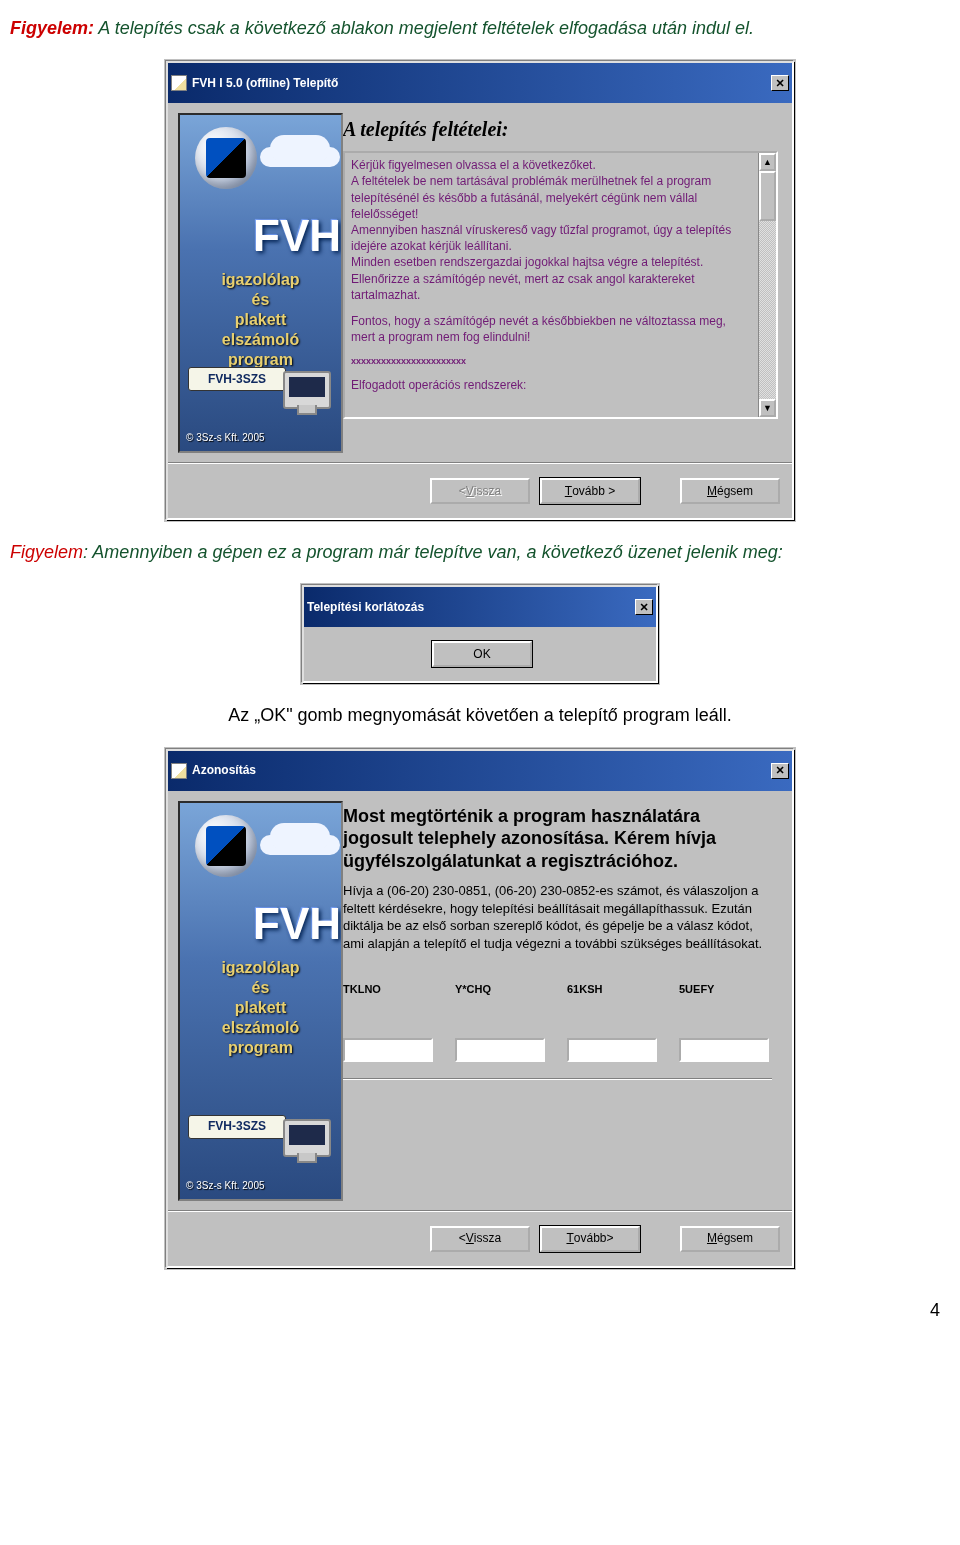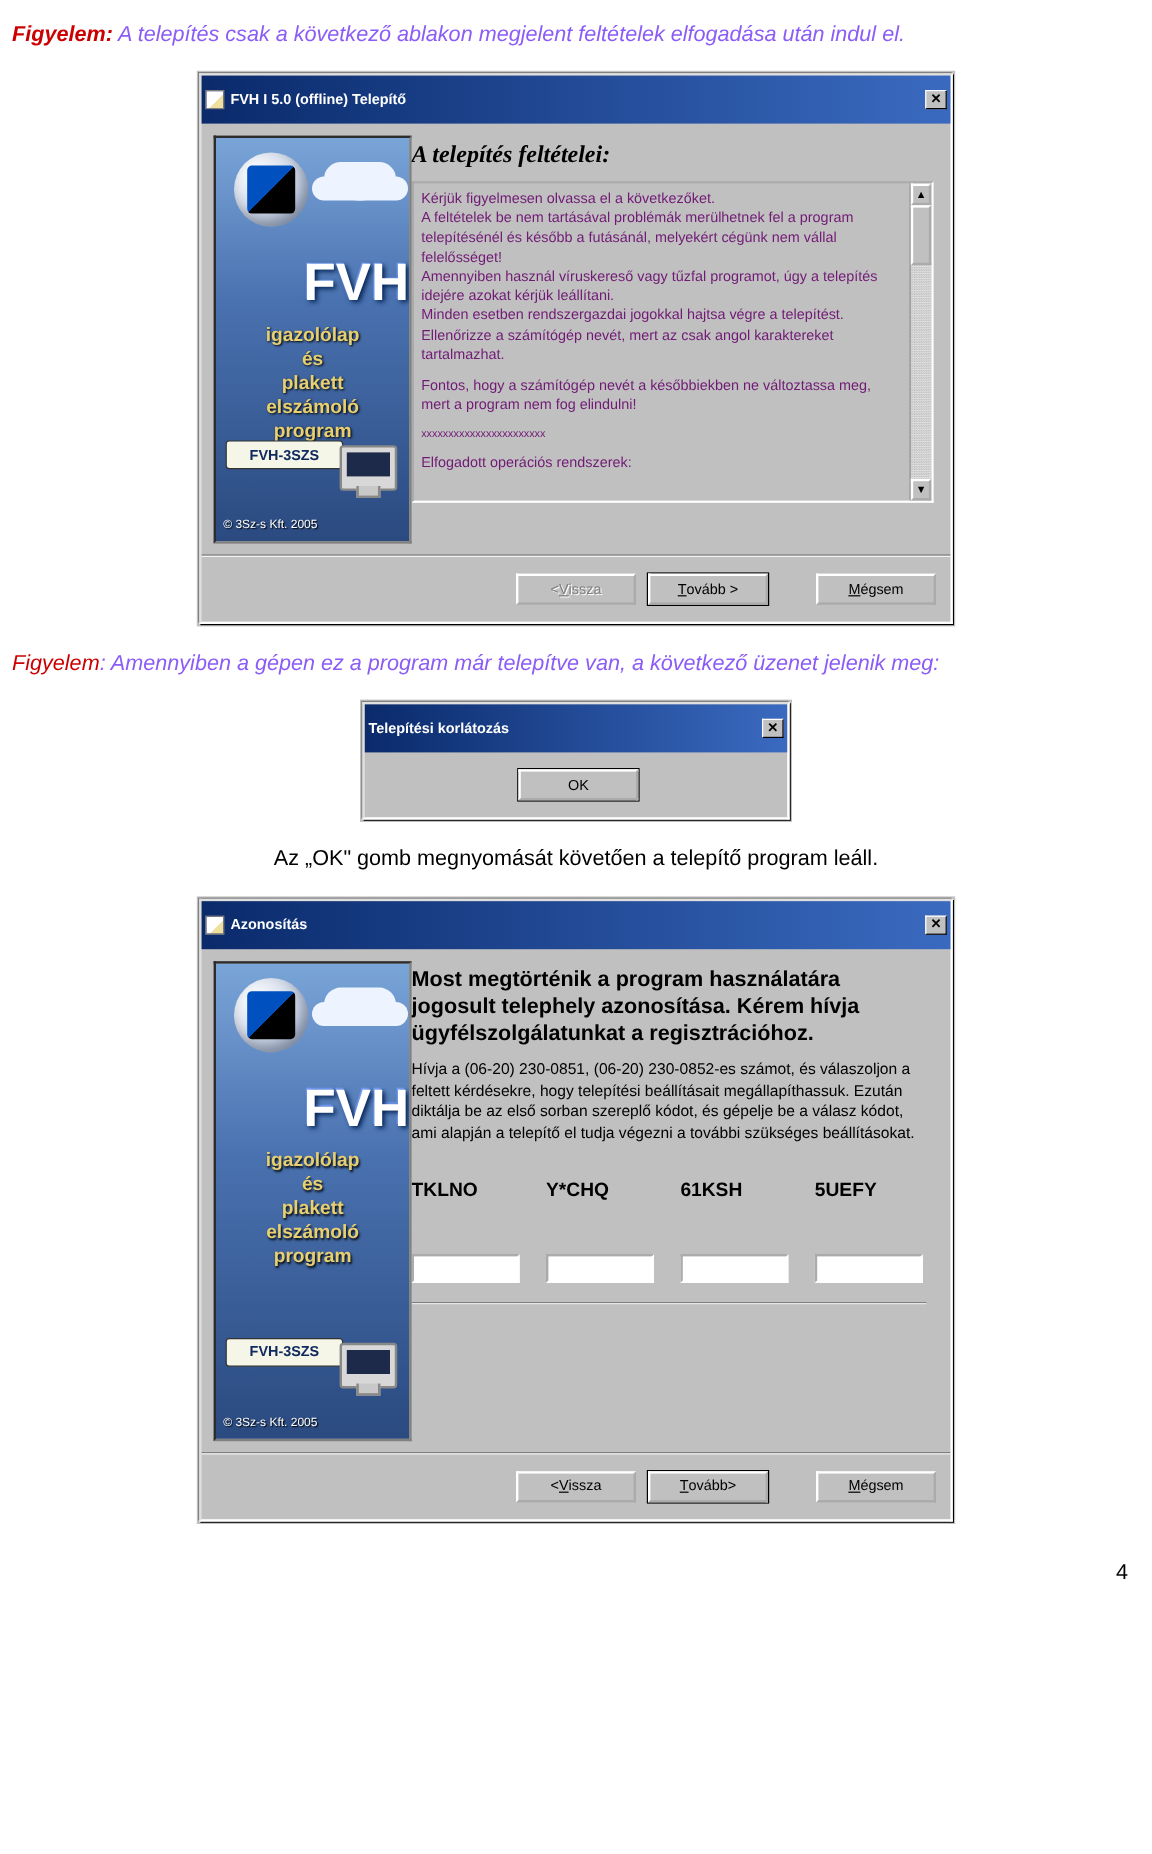--- a/index.html
+++ b/index.html
@@ -7,21 +7,21 @@
     font-family: Arial, sans-serif;
     background: #fff;
     width: 960px;
     padding: 10px 10px 20px 10px;
     font-size: 18px;
     line-height: 1.4;
   }
   .para { margin: 6px 0 18px 0; }
   .red-bold-italic { color: #c00; font-weight: bold; font-style: italic; }
   .red-italic { color: #c00; font-style: italic; }
-  .black-italic { color: #8b5cf6; font-style: italic; }
+  .black-italic { color: #14532d; font-style: italic; }
   .center-block { text-align: center; margin: 20px 0; }
   .page-num { text-align: right; font-size: 18px; margin-top: 30px; padding-right: 10px; }
 
   
   .win {
     display: inline-block;
     text-align: left;
     border: 2px solid #fff;
     border-top-color: #dfdfdf;
     border-left-color: #dfdfdf;
@@ -173,21 +173,21 @@
   
   .msgbox { width: 356px; }
   .msgbox .win-body { padding: 14px 14px 14px 18px; }
   .msgbox-text { font-size: 13px; line-height:1.35; margin-bottom: 16px; }
   .msgbox .btn-center { display:flex; justify-content:center; }
   .msgbox .btn { min-width: 100px; }
 
   
   .id-heading { font-size: 18px; font-weight: bold; line-height:1.25; margin-bottom: 10px; }
   .id-text { font-size: 13px; margin-bottom: 30px; line-height:1.35;}
-  .code-labels { display:flex; gap: 22px; font-size: 16px; font-weight:bold; font-family: Tahoma, sans-serif; margin-bottom:40px;}
+  .code-labels { display:flex; gap: 22px; font-size: 11px; font-weight:bold; font-family: Tahoma, sans-serif; margin-bottom:40px;}
   .code-labels span { min-width: 90px; }
   .code-inputs { display:flex; gap: 22px; margin-bottom:10px;}
   .code-input {
     width: 90px; height: 24px; background: #fff;
     border: 2px inset #fff;
   }
   .hr-bevel { height:2px; background:#808080; border-bottom:1px solid #fff; margin: 6px 0 0 0;}
 </style>
 </head>
 <body>
@@ -228,21 +228,21 @@
         <div class="section-title">A telepítés feltételei:</div>
         <div class="scroll-box">
           <div class="scroll-content">
             <div>Kérjük figyelmesen olvassa el a következőket.</div>
             <div>A feltételek be nem tartásával problémák merülhetnek fel a program telepítésénél és később a futásánál, melyekért cégünk nem vállal felelősséget!</div>
             <div>Amennyiben használ víruskereső vagy tűzfal programot, úgy a telepítés idejére azokat kérjük leállítani.</div>
             <div>Minden esetben rendszergazdai jogokkal hajtsa végre a telepítést. Ellenőrizze a számítógép nevét, mert az csak angol karaktereket tartalmazhat.</div>
             <div style="height:10px"></div>
             <div>Fontos, hogy a számítógép nevét a későbbiekben ne változtassa meg, mert a program nem fog elindulni!</div>
             <div style="height:10px"></div>
-            <div style="font-size:9px;">xxxxxxxxxxxxxxxxxxxxxxx</div>
+            <div style="font-size:9px;font-weight:bold;">xxxxxxxxxxxxxxxxxxxxxxx</div>
             <div style="height:10px"></div>
             <div>Elfogadott operációs rendszerek:</div>
           </div>
           <div class="scrollbar">
             <div class="scroll-btn">▲</div>
             <div class="scroll-thumb"></div>
             <div class="scroll-track"></div>
             <div class="scroll-btn">▼</div>
           </div>
         </div>

